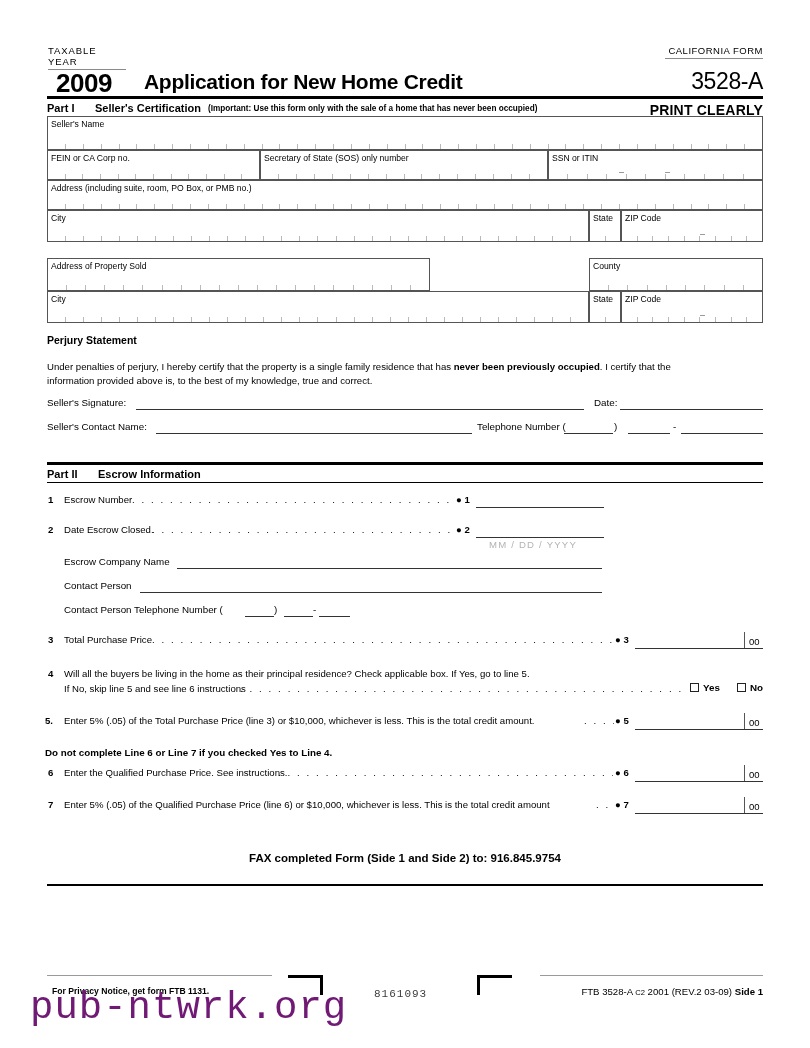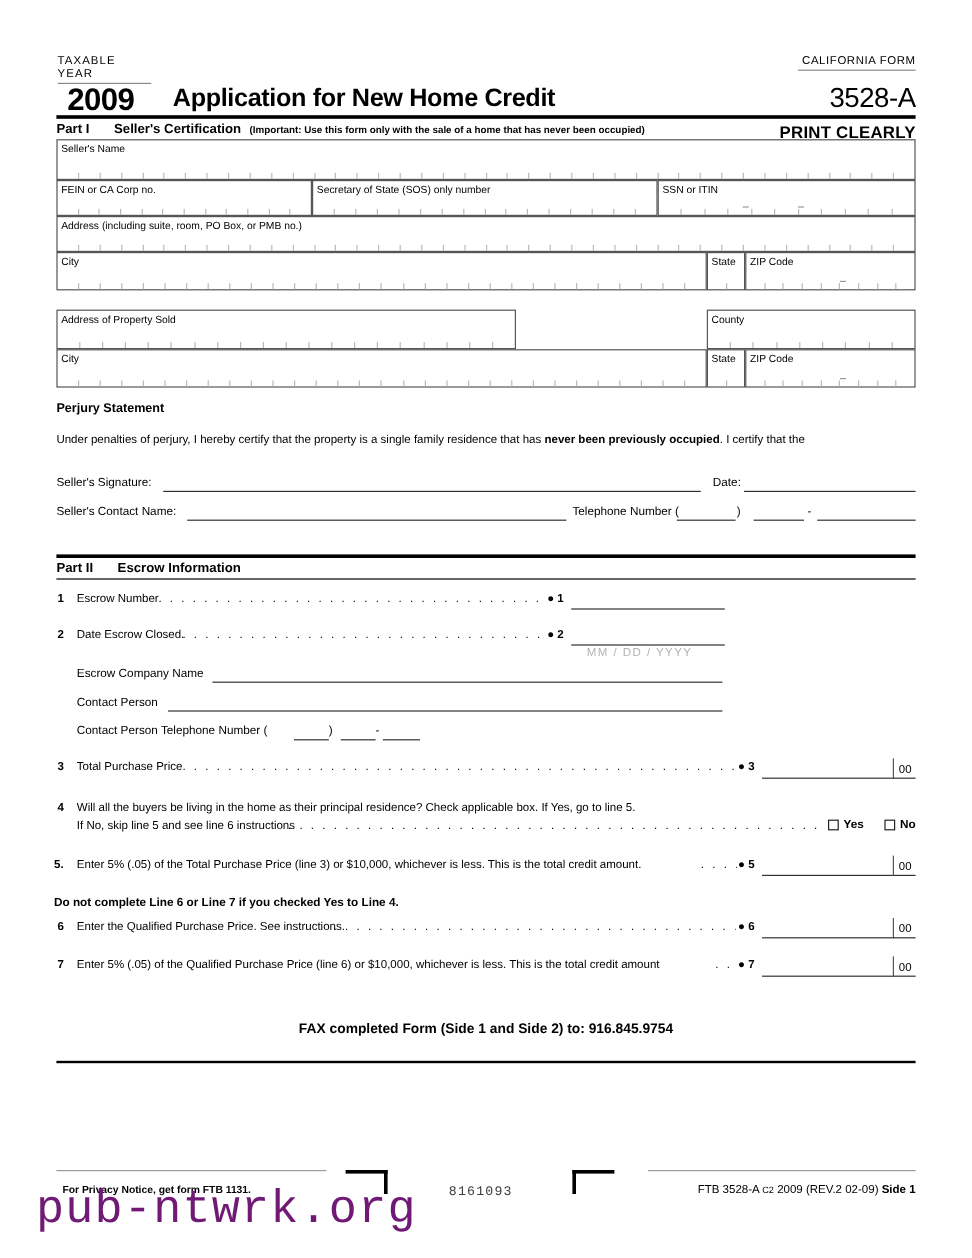--- a/index.html
+++ b/index.html
@@ -593,20 +593,21 @@
         <i></i>
         <i></i>
     </span>
     <span class="dashmark" style="left:78px;"></span>
   </div>
 
   <div class="sec-head" style="left:47px; top:334px;">Perjury Statement</div>
 
   <div class="body-text" style="left:47px; top:360px; width:716px;">
     <span>Under penalties of perjury, I hereby certify that the property is a single family residence that has </span><b>never been previously occupied</b><span>. I certify that the</span><br>
+    <span>information provided above is, to the best of my knowledge, true and correct.</span>
   </div>
 
   <div class="sig-label" style="left:47px; top:397px;">Seller's Signature:</div>
   <div class="uline" style="left:136px; top:409px; width:448px;"></div>
   <div class="sig-label" style="left:594px; top:397px;">Date:</div>
   <div class="uline" style="left:620px; top:409px; width:143px;"></div>
 
   <div class="sig-label" style="left:47px; top:421px;">Seller's Contact Name:</div>
   <div class="uline" style="left:156px; top:433px; width:316px;"></div>
 
@@ -701,18 +702,18 @@
 
   <div class="foot-rule" style="left:47px; top:975px; width:225px;"></div>
   <div class="foot-privacy" style="left:52px; top:986px;">For Privacy Notice, get form FTB 1131.</div>
 
   <div class="regmark tr" style="left:288px; top:975px;"></div>
   <div class="foot-barcode" style="left:374px; top:988px;">8161093</div>
   <div class="regmark tl" style="left:477px; top:975px;"></div>
 
   <div class="foot-rule" style="left:540px; top:975px; width:223px;"></div>
   <div class="foot-ftb" style="top:986px;">
-    <span>FTB 3528-A </span><span class="sml">C2</span><span> 2009 (REV.2 02-09) </span><span class="bd">Side 1</span>
+    <span>FTB 3528-A </span><span class="sml">C2</span><span> 2001 (REV.2 03-09) </span><span class="bd">Side 1</span>
   </div>
 
   <div class="watermark">pub-ntwrk.org</div>
 
 </div>
 
 </body></html>

